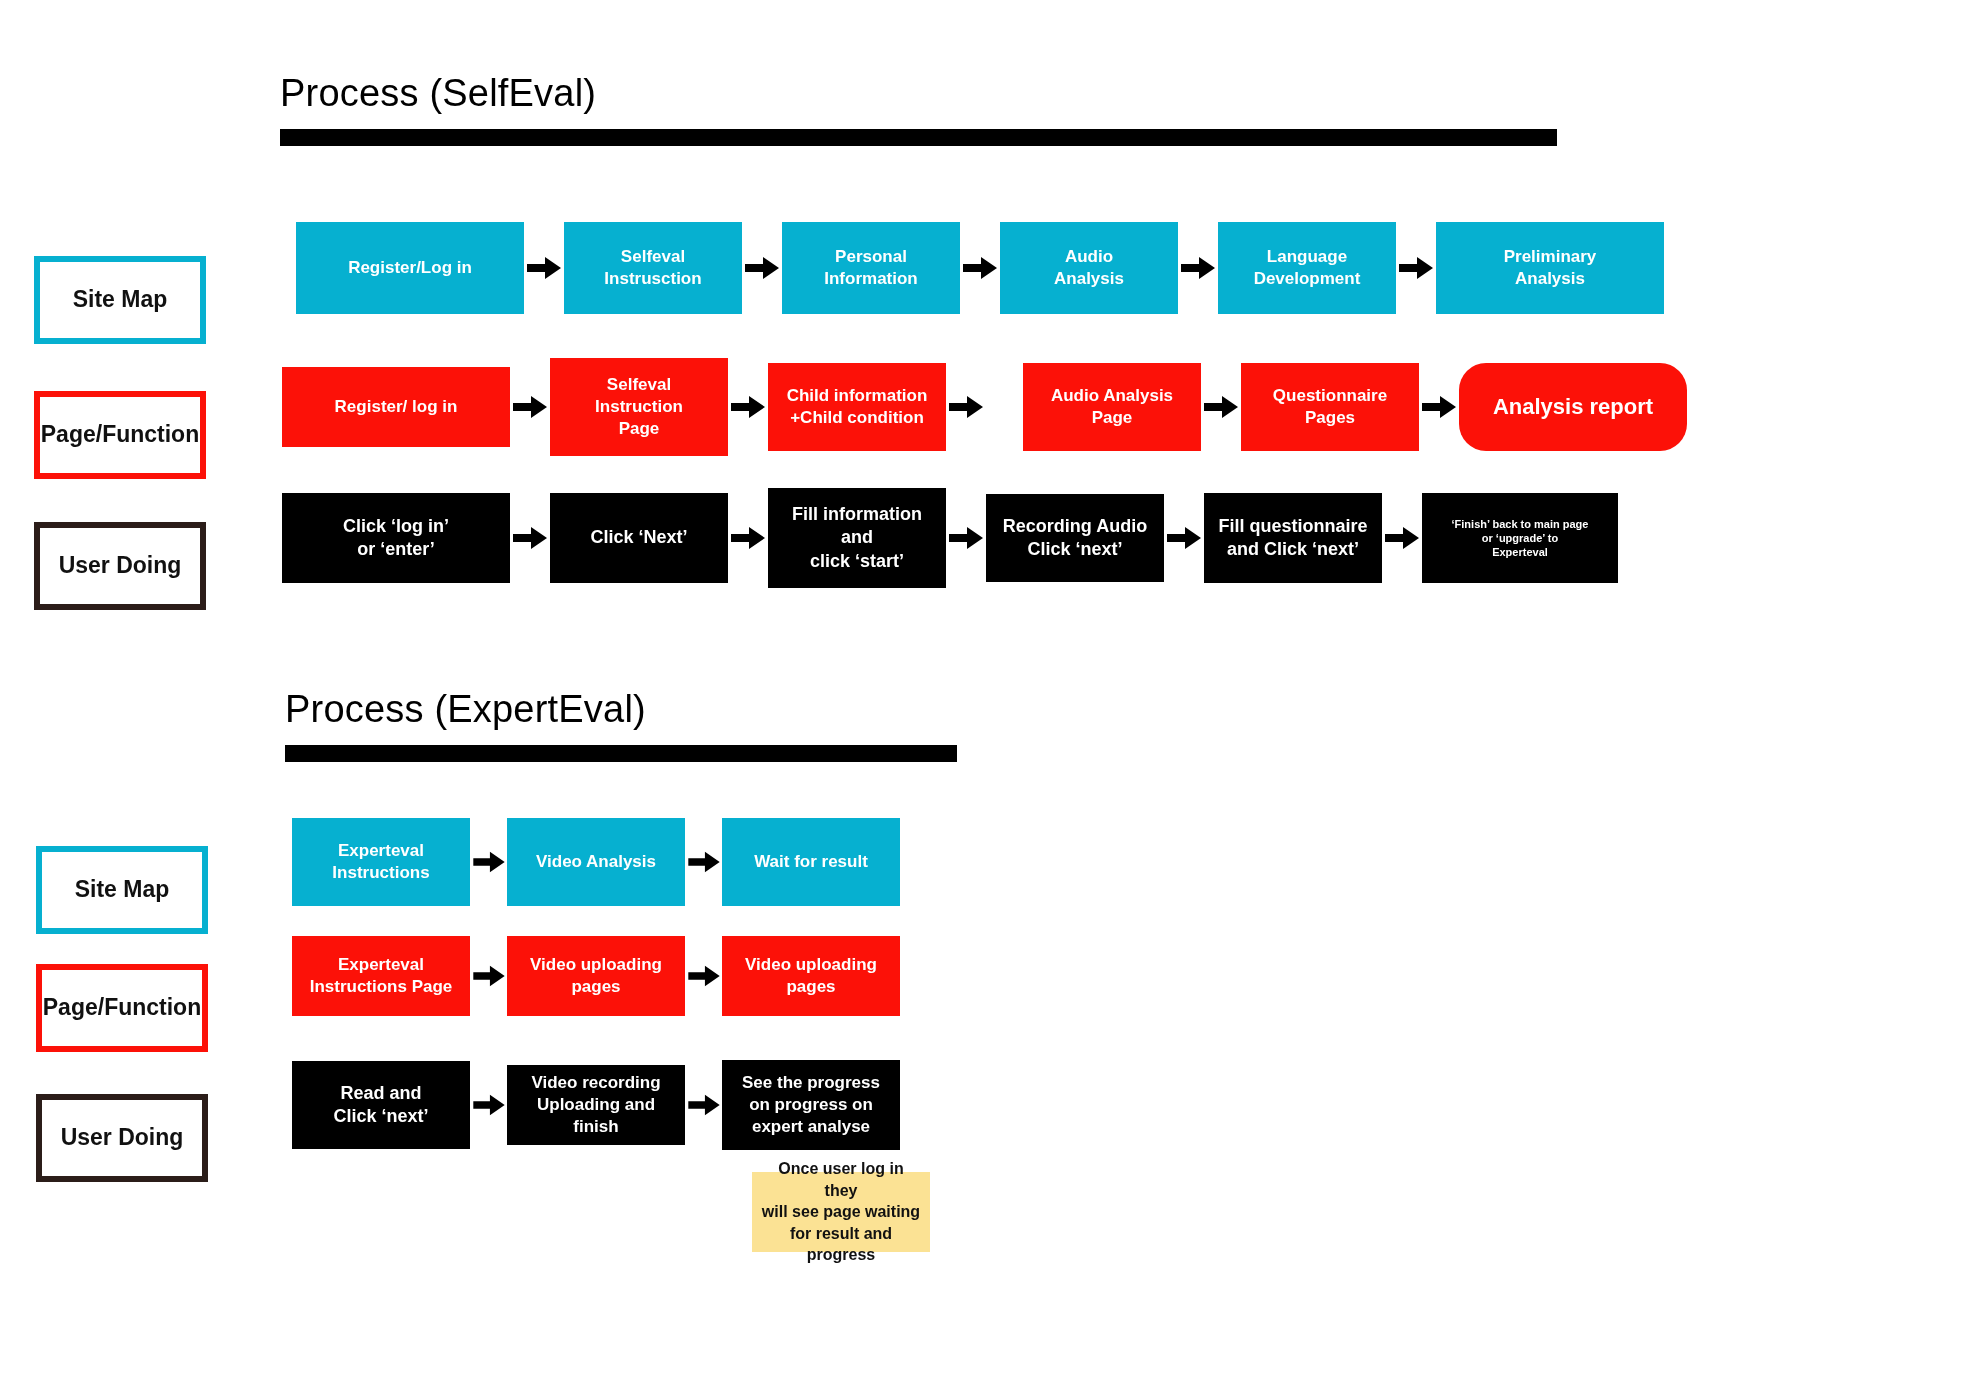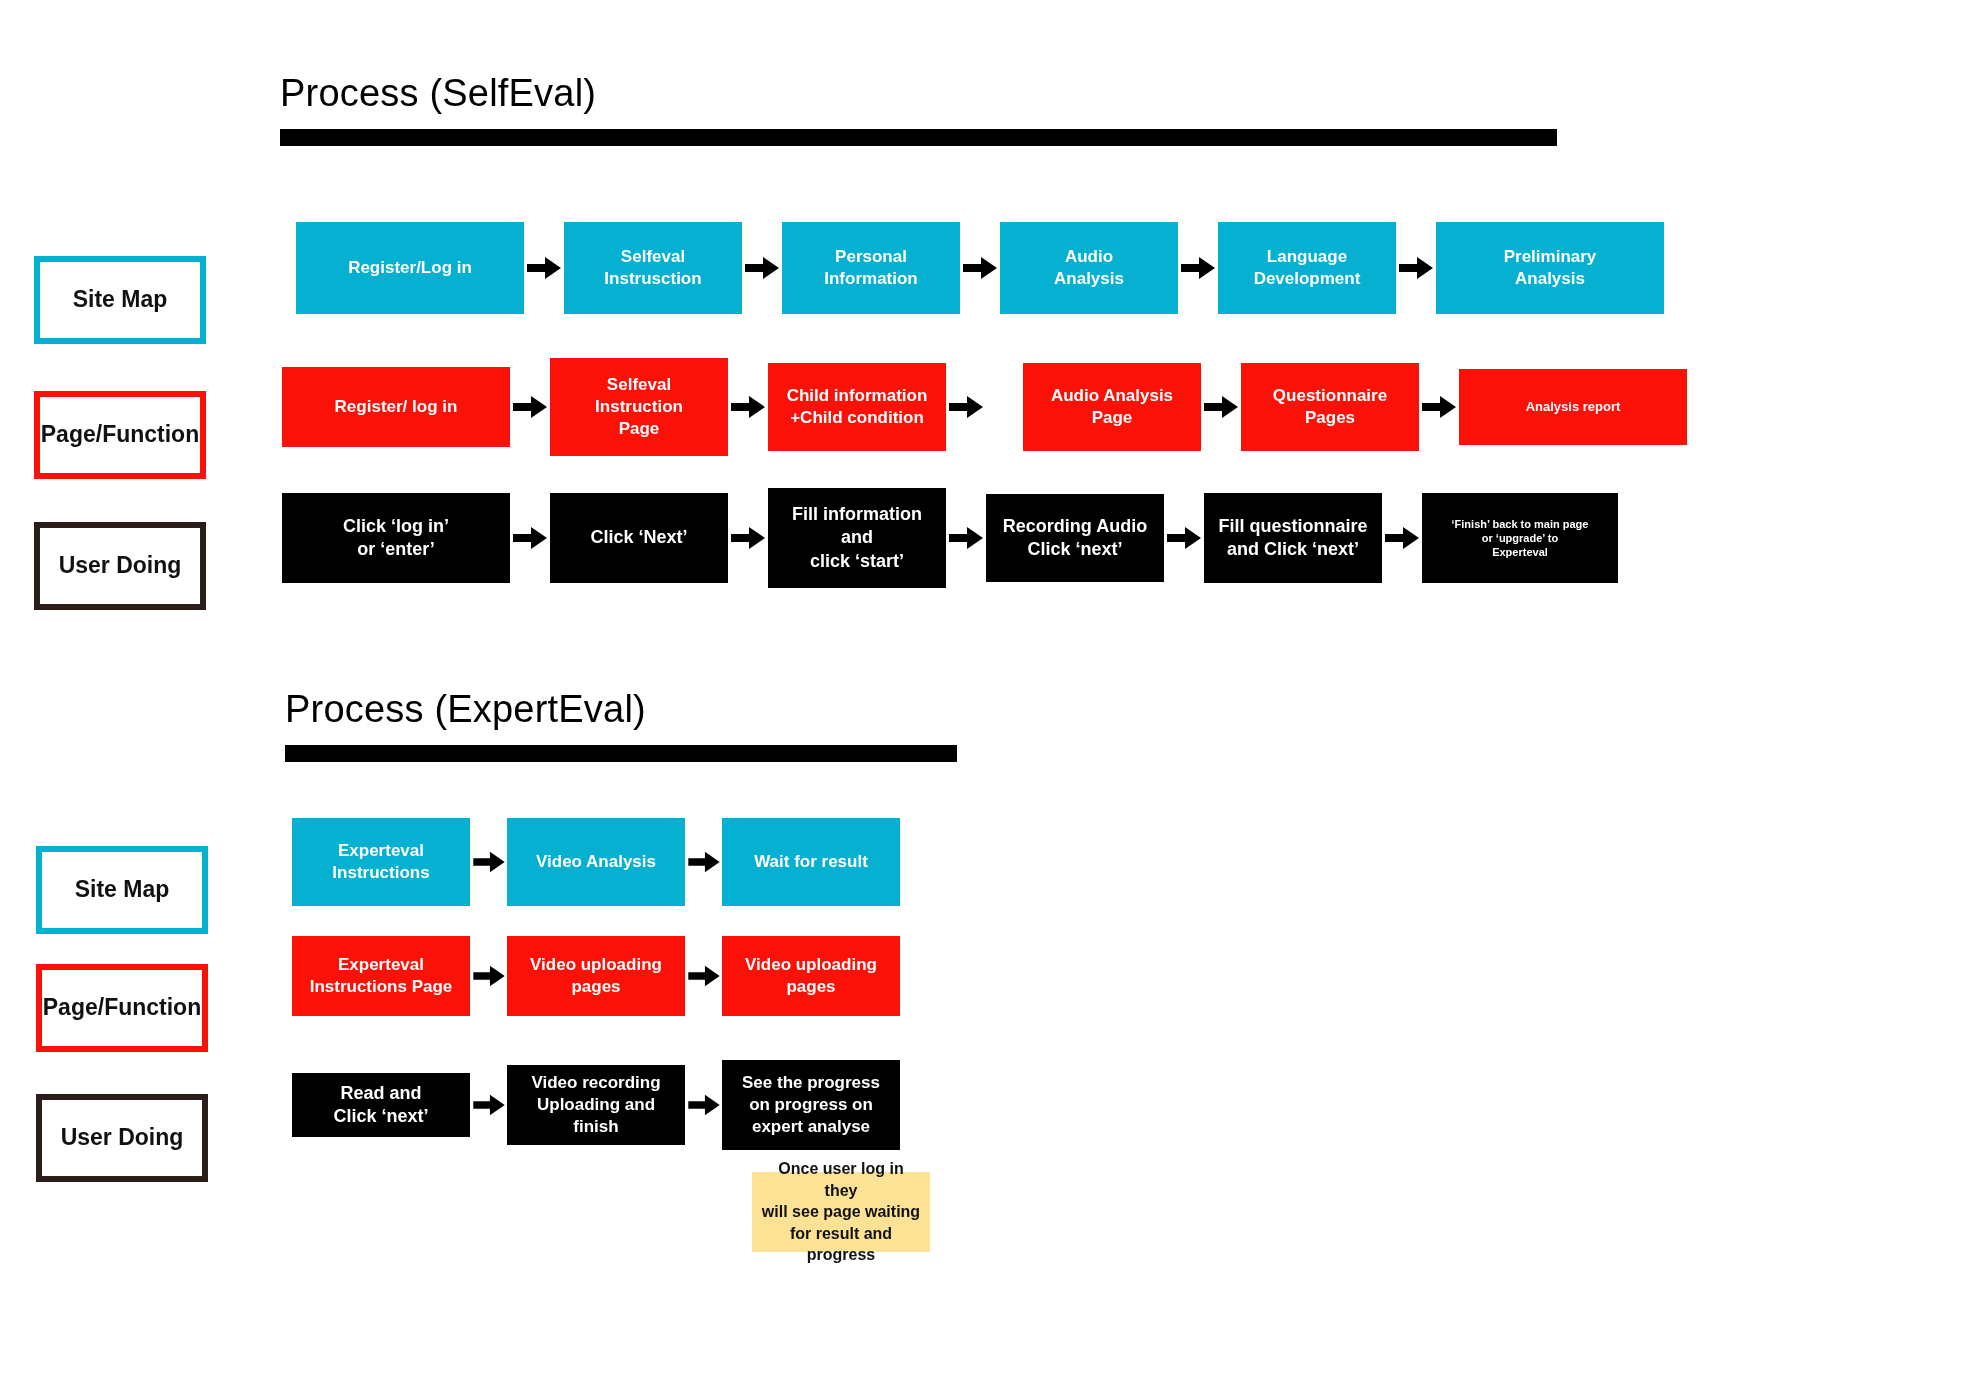--- a/index.html
+++ b/index.html
@@ -230,21 +230,21 @@
       <div>
         <span>Questionnaire</span><br>
         <span>Pages</span>
       </div>
     </div>
     <div class="arrow" style="width:40px;">
       <svg width="34" height="26" viewBox="0 0 34 26">
           <path d="M0 9 H18 V2 L34 13 L18 24 V17 H0 Z" fill="#000"></path>
         </svg>
     </div>
-    <div class="node red" style="width:228px; height:76px; font-size:13px;">
+    <div class="node red" style="width:228px; height:88px; font-size:22px;border-radius:27px;">
       <div><span>Analysis report</span></div>
     </div>
   </div>
 
   <div class="flow-row" style="left:282px; top:488px; height:100px;">
     <div class="node black" style="width:228px; height:90px; font-size:18px;">
       <div>
         <span>Click   ‘log in’</span><br>
         <span>or   ‘enter’</span>
       </div>
@@ -370,21 +370,21 @@
     </div>
     <div class="node red" style="width:178px; height:80px; font-size:17px;">
       <div>
         <span>Video uploading</span><br>
         <span>pages</span>
       </div>
     </div>
   </div>
 
   <div class="flow-row" style="left:292px; top:1060px; height:90px;">
-    <div class="node black" style="width:178px; height:64px; font-size:18px;">
+    <div class="node black" style="width:178px; height:88px; font-size:18px;">
       <div>
         <span>Read and</span><br>
         <span>Click   ‘next’</span>
       </div>
     </div>
     <div class="arrow" style="width:37px;">
       <svg width="32" height="24" viewBox="0 0 34 26">
           <path d="M0 9 H18 V2 L34 13 L18 24 V17 H0 Z" fill="#000"></path>
         </svg>
     </div>

